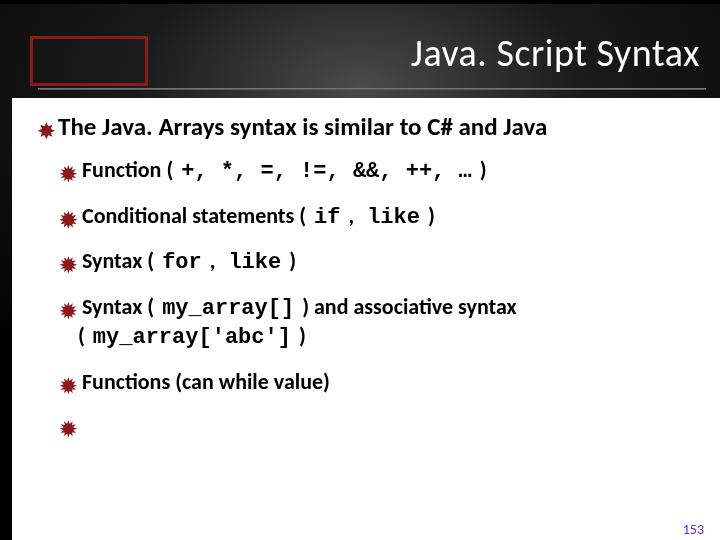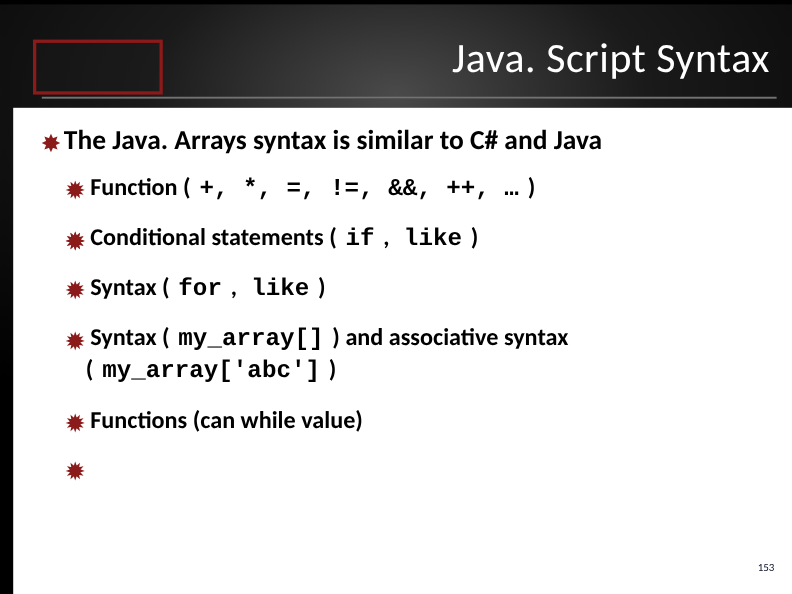--- a/index.html
+++ b/index.html
@@ -88,23 +88,23 @@
     left: 22px;
     top: 2px;
   }
   code, .mono {
     font-family: 'Courier New', Courier, monospace;
     font-weight: bold;
   }
   .page-num {
     position: absolute;
     right: 16px;
-    bottom: 18px;
-    font-size: 10px;
-    color: #0f172a;
+    bottom: 2px;
+    font-size: 14px;
+    color: #6d28d9;
     font-family: Candara, Calibri, sans-serif;
   }
 </style>
 </head>
 <body>
 
 <div class="header-area">
   <div class="logo-box"></div>
   <div class="title">Java. Script Syntax</div>
   <div class="underline"></div>

